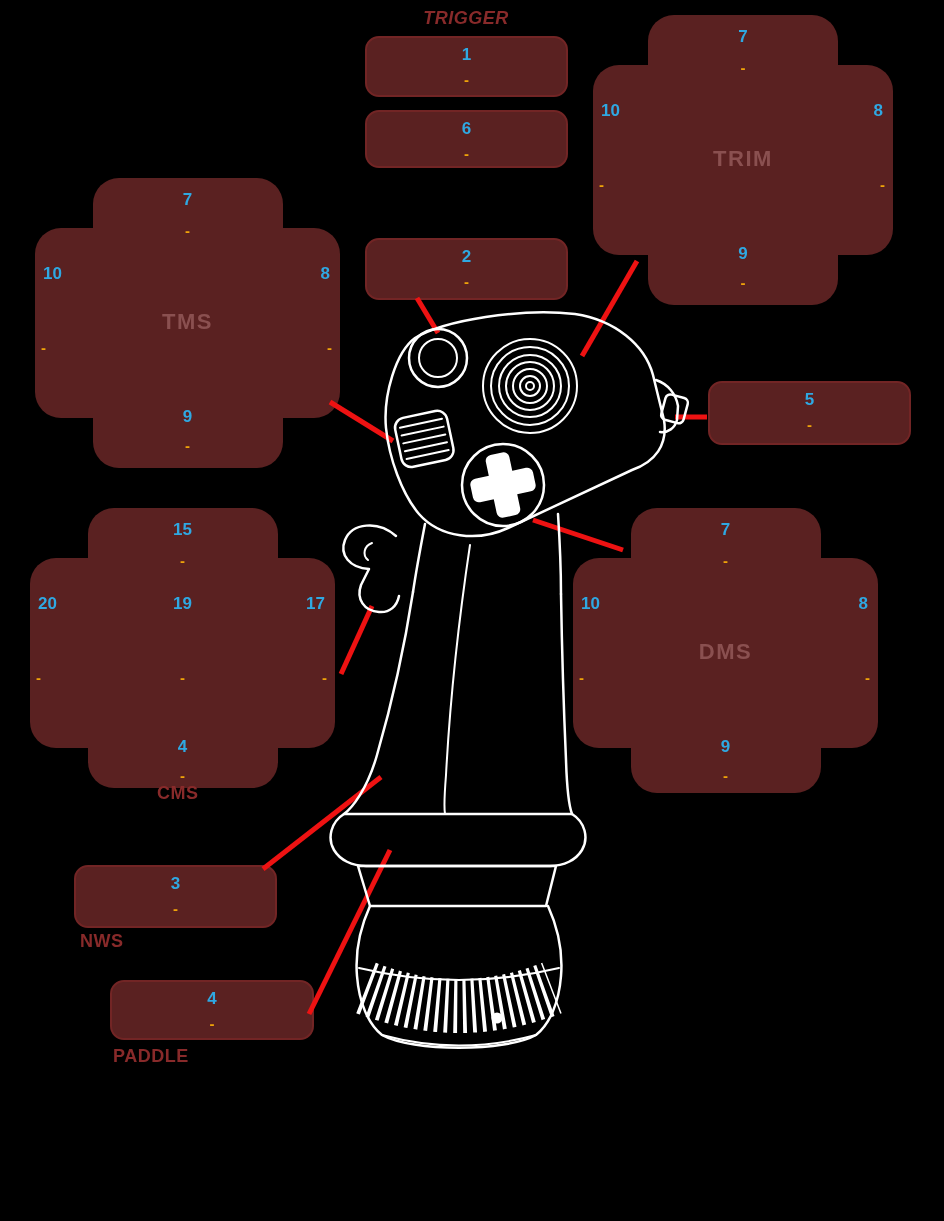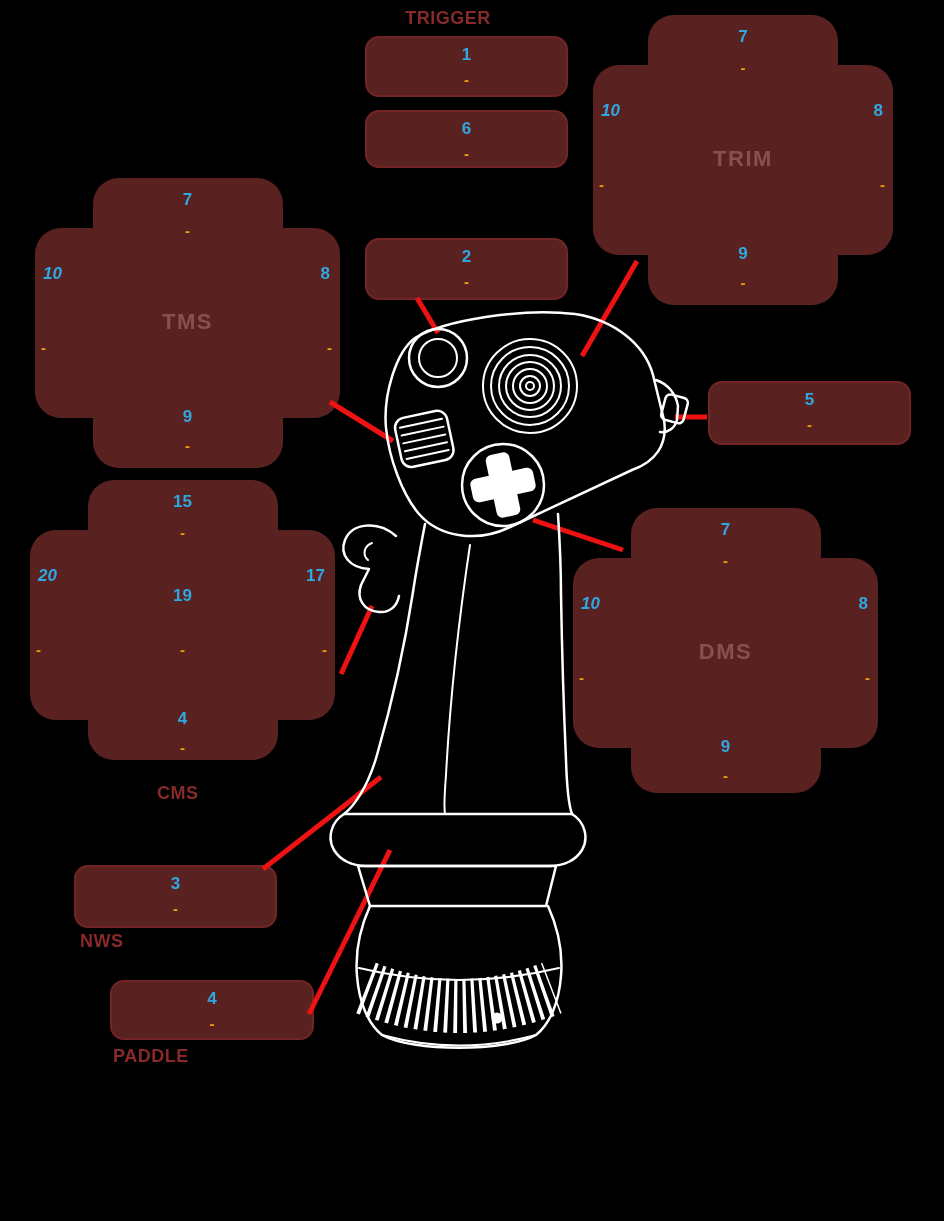--- a/index.html
+++ b/index.html
@@ -36,23 +36,23 @@
     background: var(--box-fill, #5a2121); border-radius: 26px;
   }
   .cluster .bar-h {
     position: absolute; left: 0; width: 100%; top: 50px; height: 190px;
     background: var(--box-fill, #5a2121); border-radius: 26px;
   }
   .cluster .num, .cluster .dash { position: absolute; }
   .cl-center   { left: 50%; transform: translateX(-50%); }
   .cl-up-num   { top: 12px; }
   .cl-up-dash  { top: 44px; }
-  .cl-left-num  { left: 8px;  top: 86px; font-style: italic; }
+  .cl-left-num  { left: 8px;  top: 86px; }
   .cl-right-num { right: 10px; top: 86px; }
-  .cl-mid-num   { top: 86px; margin-top: 20px; }
+  .cl-mid-num   { top: 86px; }
   .cl-left-dash  { left: 6px;  top: 161px; }
   .cl-right-dash { right: 8px; top: 161px; }
   .cl-mid-dash   { top: 161px; }
   .cl-down-num  { top: 229px; }
   .cl-down-dash { top: 259px; }
   .inside-label {
     position: absolute; left: 50%; transform: translateX(-50%); top: 131px;
     color: var(--inside-label, #8a5050); font-size: 22px; font-weight: bold; letter-spacing: 1.5px;
   }
 
@@ -62,21 +62,21 @@
   svg .ink-thin { stroke-width: 2px; }
   svg .ink-fill { fill: var(--outline, #fff); stroke: none; }
   svg .ribs { stroke: var(--outline, #fff); fill: none; stroke-width: 54px;
               stroke-dasharray: 3.5 5.5; }
 </style>
 </head>
 <body>
 
 <div class="stage">
 
-  <div class="outside-label center-x" style="left:448px; top:8px;">TRIGGER</div>
+  <div class="outside-label center-x" style="left:466px; top:8px;font-style:italic;">TRIGGER</div>
 
   <div class="box" style="left:365px; top:36px; width:203px; height:61px;">
     <div class="num">1</div>
     <div class="dash">-</div>
   </div>
 
   <div class="box" style="left:365px; top:110px; width:203px; height:58px;">
     <div class="num">6</div>
     <div class="dash">-</div>
   </div>
@@ -138,21 +138,21 @@
     <div class="dash cl-center cl-up-dash">-</div>
     <div class="num cl-left-num">10</div>
     <div class="num cl-right-num">8</div>
     <div class="inside-label">DMS</div>
     <div class="dash cl-left-dash">-</div>
     <div class="dash cl-right-dash">-</div>
     <div class="num cl-center cl-down-num">9</div>
     <div class="dash cl-center cl-down-dash">-</div>
   </div>
 
-  <div class="cluster" style="left:30px; top:480px; width:305px; height:280px;">
+  <div class="cluster" style="left:30px; top:508px; width:305px; height:280px;">
     <div class="bar-v"></div>
     <div class="bar-h"></div>
     <div class="num cl-center cl-up-num">15</div>
     <div class="dash cl-center cl-up-dash">-</div>
     <div class="num cl-left-num">20</div>
     <div class="num cl-center cl-mid-num">19</div>
     <div class="num cl-right-num">17</div>
     <div class="dash cl-left-dash">-</div>
     <div class="dash cl-center cl-mid-dash">-</div>
     <div class="dash cl-right-dash">-</div>

